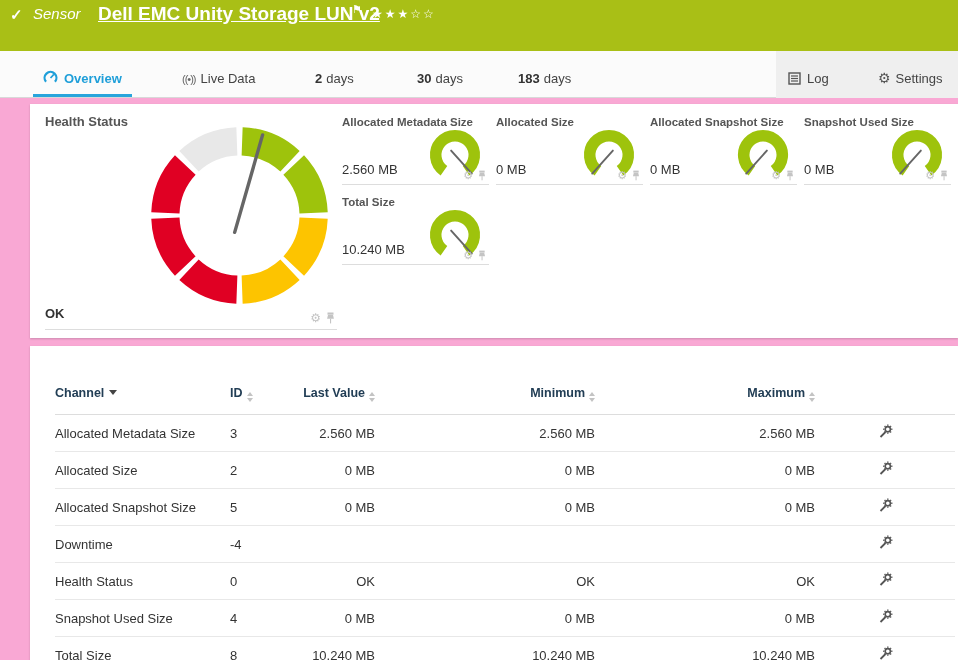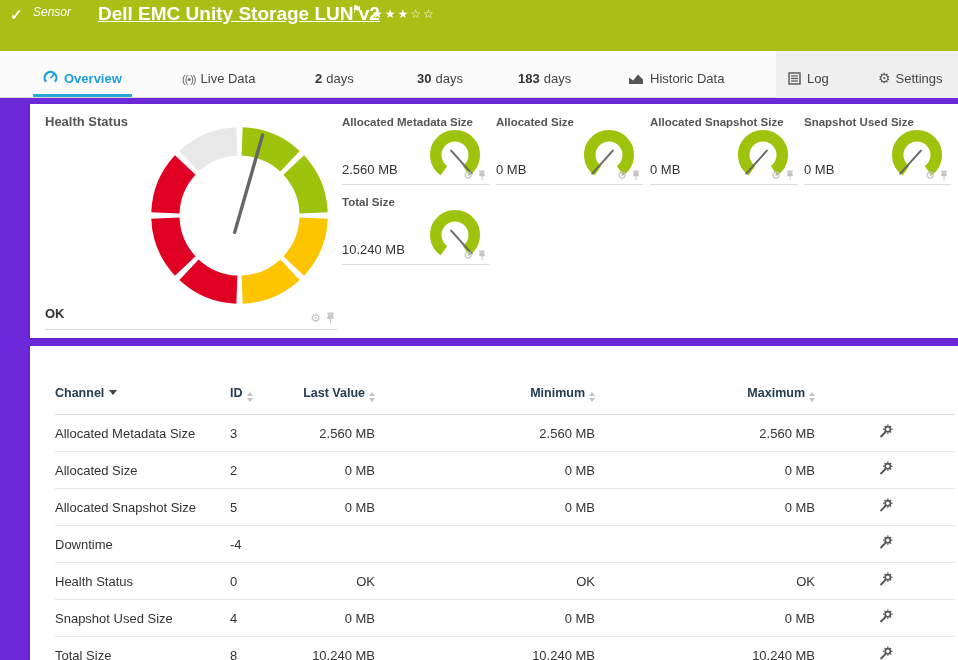--- a/index.html
+++ b/index.html
@@ -3,39 +3,39 @@
 <meta charset="utf-8">
 <style>
   * { margin:0; padding:0; box-sizing:border-box; }
   html,body { width:958px; height:660px; overflow:hidden;
     font-family:"Liberation Sans", sans-serif; background:#efefef; }
 
   
   .sensor-header { position:absolute; left:0; top:0; width:958px; height:51px;
     background:#a9bf16; color:#fff; }
   .hdr-check { position:absolute; left:10px; top:6px; font-size:15px; font-weight:700; }
-  .hdr-kind  { position:absolute; left:33px; top:5px; font-style:italic; font-size:12px; }
+  .hdr-kind  { position:absolute; left:33px; top:5px; font-style:italic; font-size:15px; }
   .hdr-title { position:absolute; left:98px; top:3px; font-size:19px; font-weight:700;text-decoration:underline; }
   .hdr-flag  { position:absolute; left:352px; top:3px; font-size:11px; }
   .hdr-stars { position:absolute; left:372px; top:7px; font-size:12px; letter-spacing:2px; cursor:pointer; }
   .hdr-status{ position:absolute; left:55px; top:29px; font-size:11.5px; }
 
   
   .tabzone { position:absolute; left:0; top:51px; width:776px; height:47px;
     background:#fbfbfb; border-bottom:1px solid #d8d8d8; }
   .tab { position:absolute; bottom:0; height:34px; line-height:31px; font-size:13px;
     color:#444; padding:0 10px; cursor:pointer; white-space:nowrap; }
   .tab .num { font-weight:700; margin-right:4px; color:#333; }
   .tab.active { color:#1f9fd9; font-weight:700; border-bottom:3px solid #28a5dc; }
   .tab .ticon { display:inline-block; vertical-align:-2px; margin-right:6px; }
   .tab .btxt { font-size:11px; color:#666; letter-spacing:-1px; margin-right:5px; }
   .tab .gear-glyph { font-size:14px; color:#555; margin-right:5px; font-style:normal; }
 
   
-  .content { position:absolute; left:0; top:98px; width:958px; height:562px; background:#6d28d9; }
+  .content { position:absolute; left:0; top:98px; width:958px; height:562px; background:#f9a8d4; }
   .panel { position:absolute; background:#fff; box-shadow:0 1px 2px rgba(0,0,0,.18); }
   .panel-gauges { left:30px; top:6px; width:928px; height:234px; }
   .panel-table  { left:30px; top:248px; width:928px; height:314px; }
 
   
   .health-title { position:absolute; left:15px; top:10px; font-size:13px; font-weight:700; color:#555; }
   #big-gauge { position:absolute; left:112px; top:14px; width:195px; height:195px; }
   .ok-row { position:absolute; left:15px; top:200px; width:292px; border-bottom:1px solid #ddd;
     padding-bottom:7px; }
   .ok-value { font-size:13px; font-weight:700; color:#333; }
@@ -94,25 +94,20 @@
     <span class="btxt">((•))</span><span>Live Data</span>
   </div>
   <div class="tab" style="left:305px">
     <span class="num">2</span><span>days</span>
   </div>
   <div class="tab" style="left:407px">
     <span class="num">30</span><span>days</span>
   </div>
   <div class="tab" style="left:508px">
     <span class="num">183</span><span>days</span>
-  </div>
-  <div class="tab" style="left:618px">
-    <span class="ticon"><svg width="16" height="13" viewBox="0 0 16 13">
-          <path d="M1 12 V5.5 L5.2 8.5 L10 2.5 L15 7.5 V12 Z" fill="#555"></path>
-        </svg></span><span>Historic Data</span>
   </div>
   <div class="tab" style="left:778px">
     <span class="ticon"><svg width="13" height="13" viewBox="0 0 13 13">
           <rect x="1" y="1" width="11" height="11" fill="none" stroke="#555" stroke-width="1.4"></rect>
           <line x1="3" y1="4" x2="10" y2="4" stroke="#555" stroke-width="1.2"></line>
           <line x1="3" y1="6.5" x2="10" y2="6.5" stroke="#555" stroke-width="1.2"></line>
           <line x1="3" y1="9" x2="10" y2="9" stroke="#555" stroke-width="1.2"></line>
         </svg></span><span>Log</span>
   </div>
   <div class="tab" style="left:868px">

